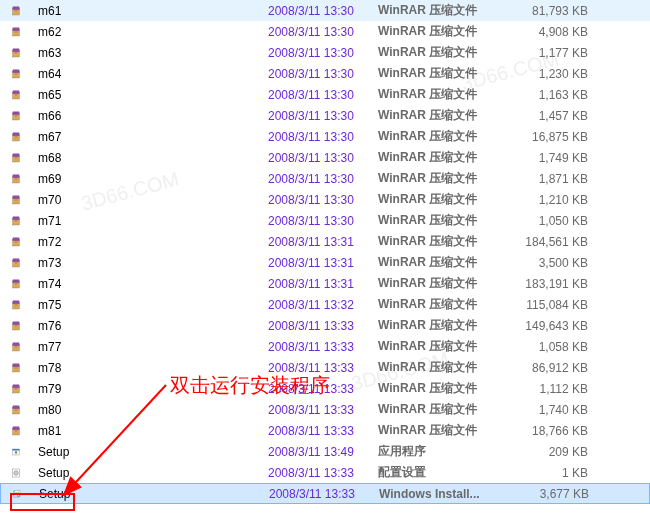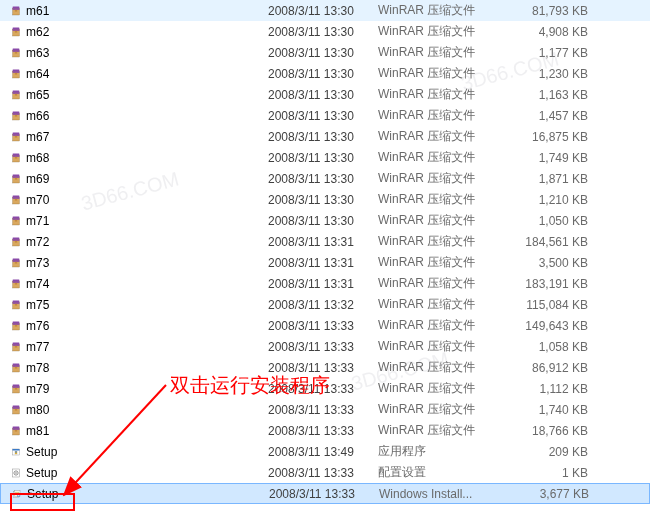--- a/index.html
+++ b/index.html
@@ -31,32 +31,33 @@
   background: #e5f3ff;
 }
 .col-icon {
   width: 20px;
   padding-left: 12px;
   display: flex;
   align-items: center;
 }
 .col-name {
   width: 248px;
-  padding-left: 6px;
+  padding-left: 18px;
   color: #000;
 }
 .col-date {
   width: 110px;
-  color: #404040;
+  color: #6d28d9;
   text-align: left;
 }
 .col-type {
   width: 130px;
   color: #6a6a6a;
   text-align: left;
+  font-weight: bold;
 }
 .col-size {
   width: 90px;
   color: #6a6a6a;
   text-align: right;
   padding-right: 10px;
 }
 .annotation-text {
   position: absolute;
   left: 170px;

